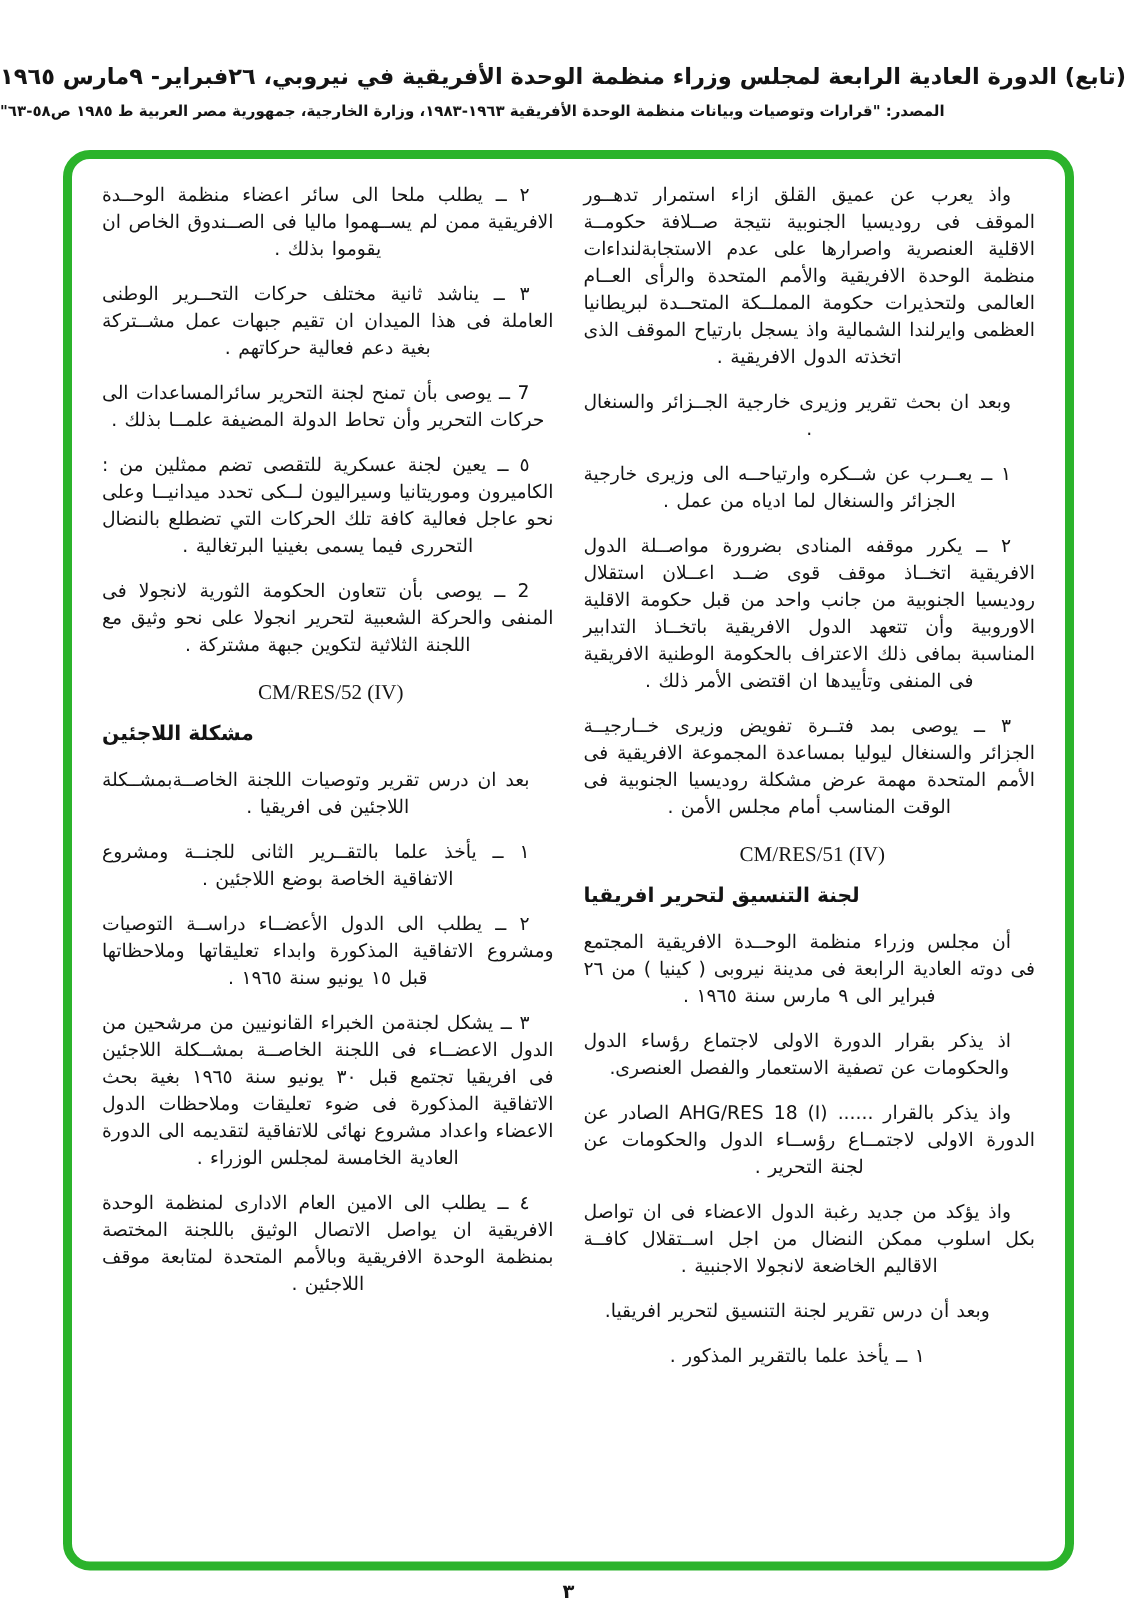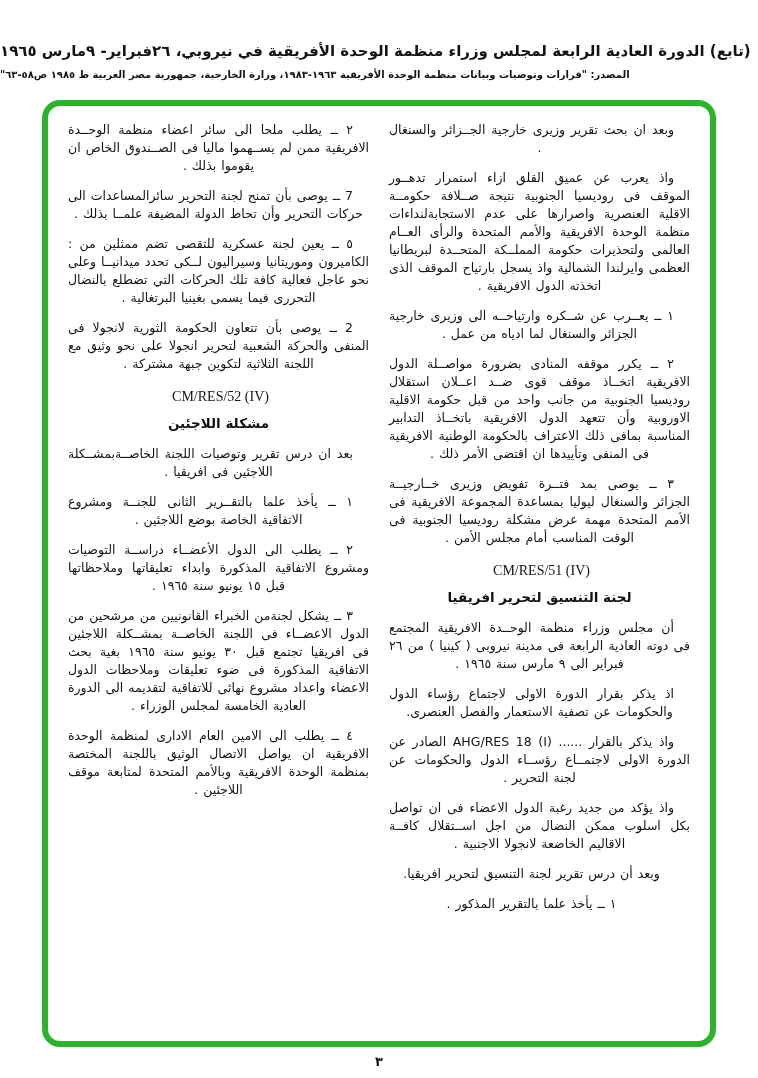--- a/index.html
+++ b/index.html
@@ -20,21 +20,21 @@
   .col { flex:1 1 0; direction:rtl; min-width:0; }
   .para {
     margin:0 0 12px 0; font-size:12.5px; line-height:18px;
     text-align:justify; text-align-last:center; text-indent:16px; word-spacing:1px;
   }
   .res-code {
     direction:ltr; text-align:center; font-family:"Liberation Serif", serif;
     font-size:14px; margin:16px 0 8px 0; padding-left:4px; text-indent:0;
   }
   .section-title {
-    text-align:center; font-weight:bold; font-size:13.5px; margin:10px 0 14px 0; text-indent:0;
+    text-align:left; font-weight:bold; font-size:13.5px; margin:10px 0 14px 0; text-indent:0;
   }
   .page-number {
     position:absolute; left:0; right:0; bottom:9px; text-align:center;
     font-size:13px; font-weight:bold;
   }
 </style>
 </head>
 <body>
 
 <div class="page">
@@ -42,35 +42,36 @@
   <div class="header">
     <div class="title">(تابع) الدورة العادية الرابعة لمجلس وزراء منظمة الوحدة الأفريقية في نيروبي، ٢٦فبراير- ٩مارس ١٩٦٥</div>
     <div class="source">المصدر: "قرارات وتوصيات وبيانات منظمة الوحدة الأفريقية ١٩٦٣-١٩٨٣، وزارة الخارجية، جمهورية مصر العربية ط ١٩٨٥ ص٥٨-٦٣"</div>
   </div>
 
   <div class="frame">
     <div class="columns">
 
       <div class="col">
         <p class="para">٢ ــ يطلب ملحا الى سائر اعضاء منظمة الوحــدة الافريقية ممن لم يســهموا ماليا فى الصــندوق الخاص ان يقوموا بذلك .</p>
+        <p class="para">٣ ــ يناشد ثانية مختلف حركات التحــرير الوطنى العاملة فى هذا الميدان ان تقيم جبهات عمل مشــتركة بغية دعم فعالية حركاتهم .</p>
         <p class="para">7 ــ يوصى بأن تمنح لجنة التحرير سائرالمساعدات الى حركات التحرير وأن تحاط الدولة المضيفة علمــا بذلك .</p>
         <p class="para">٥ ــ يعين لجنة عسكرية للتقصى تضم ممثلين من : الكاميرون وموريتانيا وسيراليون لــكى تحدد ميدانيــا وعلى نحو عاجل فعالية كافة تلك الحركات التي تضطلع بالنضال التحررى فيما يسمى بغينيا البرتغالية .</p>
         <p class="para">2 ــ يوصى بأن تتعاون الحكومة الثورية لانجولا فى المنفى والحركة الشعبية لتحرير انجولا على نحو وثيق مع اللجنة الثلاثية لتكوين جبهة مشتركة .</p>
         <p class="res-code">CM/RES/52 (IV)</p>
         <p class="section-title">مشكلة اللاجئين</p>
         <p class="para">بعد ان درس تقرير وتوصيات اللجنة الخاصــةبمشــكلة اللاجئين فى افريقيا .</p>
         <p class="para">١ ــ يأخذ علما بالتقــرير الثانى للجنــة ومشروع الاتفاقية الخاصة بوضع اللاجئين .</p>
         <p class="para">٢ ــ يطلب الى الدول الأعضــاء دراســة التوصيات ومشروع الاتفاقية المذكورة وابداء تعليقاتها وملاحظاتها قبل ١٥ يونيو سنة ١٩٦٥ .</p>
         <p class="para">٣ ــ يشكل لجنةمن الخبراء القانونيين من مرشحين من الدول الاعضــاء فى اللجنة الخاصــة بمشــكلة اللاجئين فى افريقيا تجتمع قبل ٣٠ يونيو سنة ١٩٦٥ بغية بحث الاتفاقية المذكورة فى ضوء تعليقات وملاحظات الدول الاعضاء واعداد مشروع نهائى للاتفاقية لتقديمه الى الدورة العادية الخامسة لمجلس الوزراء .</p>
         <p class="para">٤ ــ يطلب الى الامين العام الادارى لمنظمة الوحدة الافريقية ان يواصل الاتصال الوثيق باللجنة المختصة بمنظمة الوحدة الافريقية وبالأمم المتحدة لمتابعة موقف اللاجئين .</p>
       </div>
 
       <div class="col">
+        <p class="para">واذ يعرب عن عميق القلق ازاء استمرار تدهــور الموقف فى روديسيا الجنوبية نتيجة صــلافة حكومــة الاقلية العنصرية واصرارها على عدم الاستجابةلنداءات منظمة الوحدة الافريقية والأمم المتحدة والرأى العــام العالمى ولتحذيرات حكومة المملــكة المتحــدة لبريطانيا العظمى وايرلندا الشمالية واذ يسجل بارتياح الموقف الذى اتخذته الدول الافريقية .</p>
         <p class="para">وبعد ان بحث تقرير وزيرى خارجية الجــزائر والسنغال .</p>
-        <p class="para">واذ يعرب عن عميق القلق ازاء استمرار تدهــور الموقف فى روديسيا الجنوبية نتيجة صــلافة حكومــة الاقلية العنصرية واصرارها على عدم الاستجابةلنداءات منظمة الوحدة الافريقية والأمم المتحدة والرأى العــام العالمى ولتحذيرات حكومة المملــكة المتحــدة لبريطانيا العظمى وايرلندا الشمالية واذ يسجل بارتياح الموقف الذى اتخذته الدول الافريقية .</p>
         <p class="para">١ ــ يعــرب عن شــكره وارتياحــه الى وزيرى خارجية الجزائر والسنغال لما ادياه من عمل .</p>
         <p class="para">٢ ــ يكرر موقفه المنادى بضرورة مواصــلة الدول الافريقية اتخــاذ موقف قوى ضــد اعــلان استقلال روديسيا الجنوبية من جانب واحد من قبل حكومة الاقلية الاوروبية وأن تتعهد الدول الافريقية باتخــاذ التدابير المناسبة بمافى ذلك الاعتراف بالحكومة الوطنية الافريقية فى المنفى وتأييدها ان اقتضى الأمر ذلك .</p>
         <p class="para">٣ ــ يوصى بمد فتــرة تفويض وزيرى خــارجيــة الجزائر والسنغال ليوليا بمساعدة المجموعة الافريقية فى الأمم المتحدة مهمة عرض مشكلة روديسيا الجنوبية فى الوقت المناسب أمام مجلس الأمن .</p>
         <p class="res-code">CM/RES/51 (IV)</p>
         <p class="section-title">لجنة التنسيق لتحرير افريقيا</p>
         <p class="para">أن مجلس وزراء منظمة الوحــدة الافريقية المجتمع فى دوته العادية الرابعة فى مدينة نيروبى ( كينيا ) من ٢٦ فبراير الى ٩ مارس سنة ١٩٦٥ .</p>
         <p class="para">اذ يذكر بقرار الدورة الاولى لاجتماع رؤساء الدول والحكومات عن تصفية الاستعمار والفصل العنصرى.</p>
         <p class="para">واذ يذكر بالقرار ...... ‎AHG/RES 18 (I)‎ الصادر عن الدورة الاولى لاجتمــاع رؤســاء الدول والحكومات عن لجنة التحرير .</p>
         <p class="para">واذ يؤكد من جديد رغبة الدول الاعضاء فى ان تواصل بكل اسلوب ممكن النضال من اجل اســتقلال كافــة الاقاليم الخاضعة لانجولا الاجنبية .</p>
         <p class="para">وبعد أن درس تقرير لجنة التنسيق لتحرير افريقيا.</p>

